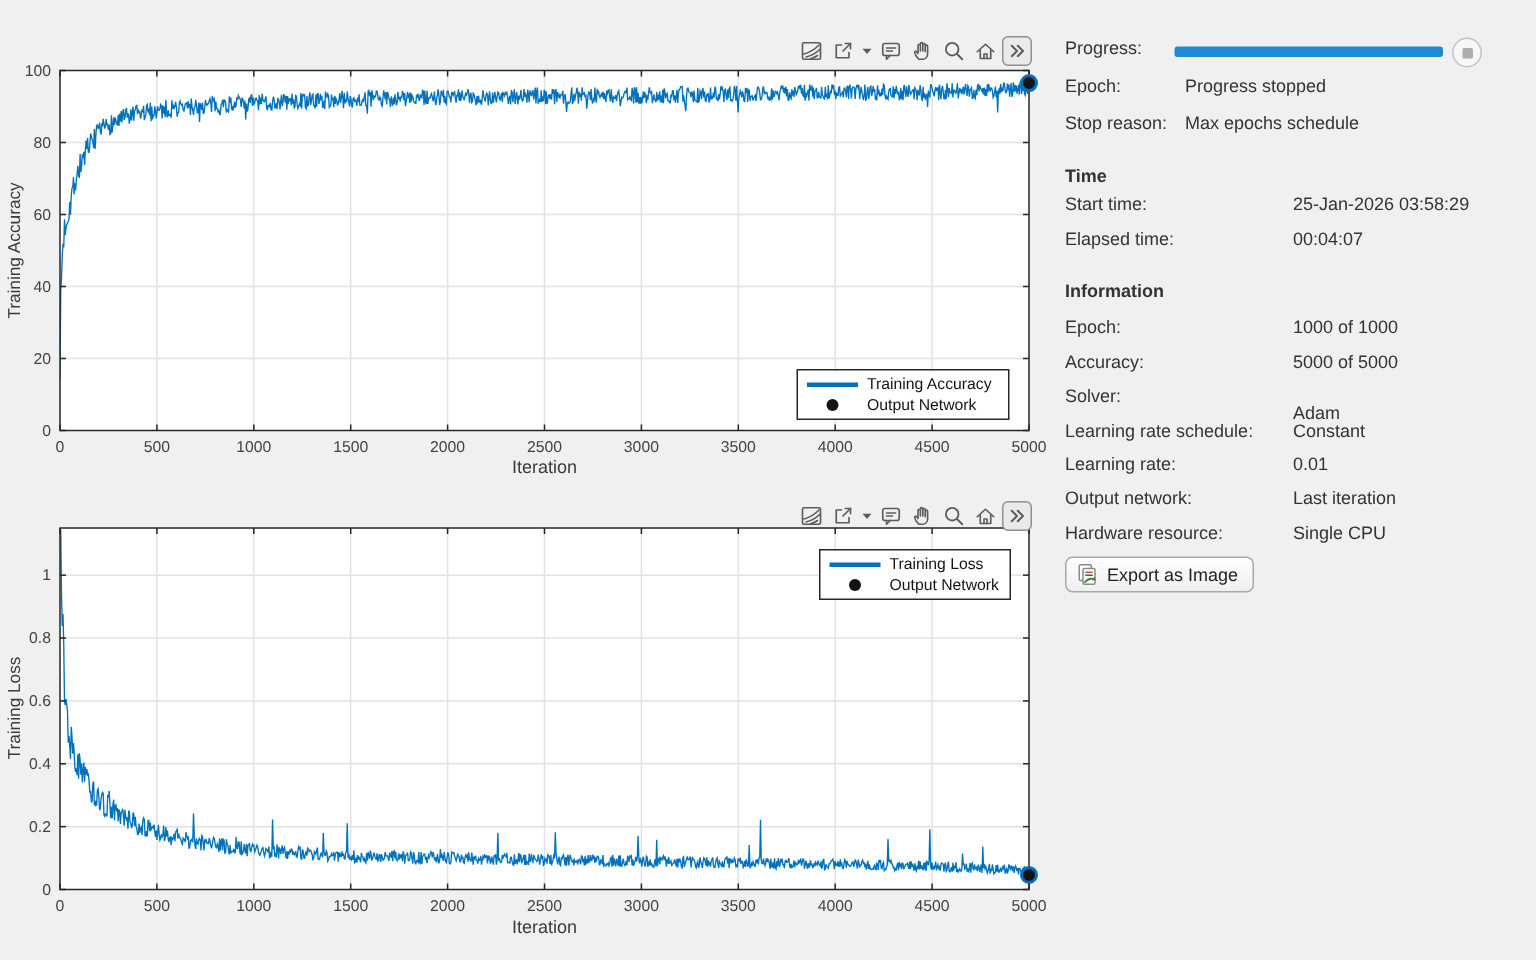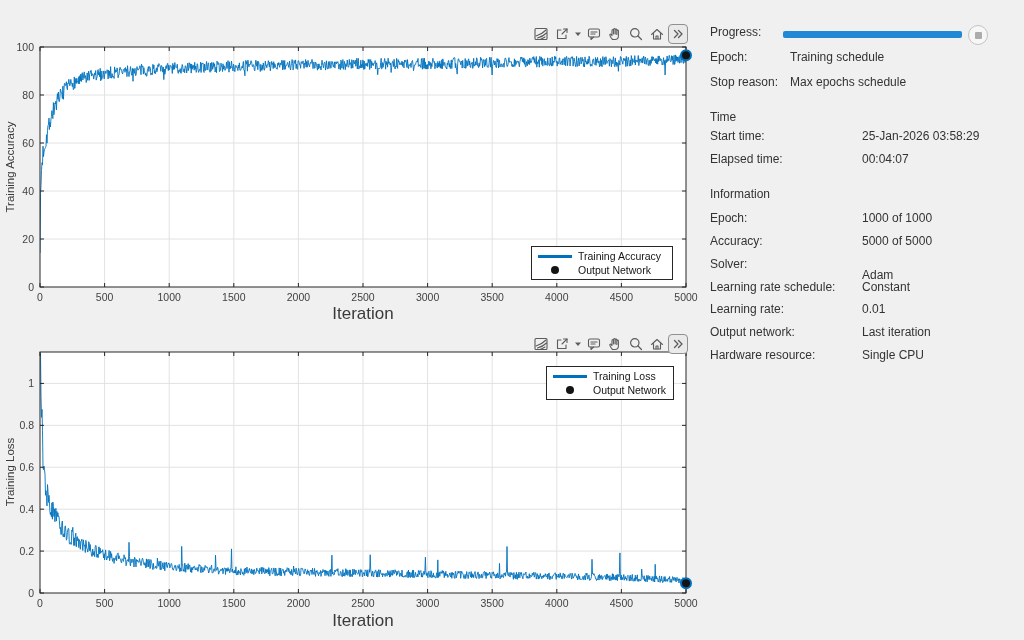--- a/index.html
+++ b/index.html
@@ -1,36 +1,36 @@
 <!DOCTYPE html>
 <html style="--line-blue: #0072BD; --progress-blue: #2089d5;"><head>
 <meta charset="utf-8">
 <style>
   *{margin:0;padding:0;box-sizing:border-box}
   html,body{width:1024px;height:640px;background:#f0f0f0;font-family:"Liberation Sans",sans-serif;overflow:hidden;position:relative}
   .chart-panel{position:absolute;left:0;width:700px}
   #panel-acc{top:0;height:330px}
   #panel-loss{top:330px;height:310px}
   .axis-ylabel{position:absolute;transform:translate(-50%,-50%) rotate(-90deg);font-size:11.5px;color:#3a3a3a;white-space:nowrap}
-  .axis-xlabel{position:absolute;transform:translateX(-50%);font-size:17px;color:#3a3a3a;white-space:nowrap}
+  .axis-xlabel{position:absolute;transform:translateX(-50%);font-size:12px;color:#3a3a3a;white-space:nowrap}
   .legend{position:absolute;background:#fff;border:1px solid #262626;font-size:10.5px;color:#141414;padding:2px 0}
   .legend-row{display:flex;align-items:center;height:14px}
   .legend-sample{width:46px;display:flex;justify-content:center;align-items:center;flex:0 0 46px}
   .legend-line{width:34px;height:3px;background:var(--line-blue)}
   .legend-dot{width:8px;height:8px;border-radius:50%;background:#141414}
   .axtoolbar{position:absolute;display:flex;align-items:center;gap:1px;height:22px}
   .tool-btn{width:20px;height:20px;display:flex;align-items:center;justify-content:center;cursor:pointer}
   .tool-btn.narrow{width:10px}
   .tool-btn.boxed{border:1px solid #909090;border-radius:4px;background:#eaeaea}
   .info-panel{position:absolute;left:700px;top:0;width:324px;height:640px;font-size:12px;color:#333}
   .prow{position:absolute;left:10px;white-space:nowrap}
   .pvalue{position:absolute;white-space:nowrap}
   .pvalue.c1{left:90px}
   .pvalue.c2{left:162px}
-  .pheader{font-weight:normal}
+  .pheader{font-weight:bold}
   .progress-track{position:absolute;left:83px;top:31px;width:179px;height:7px;border-radius:2px;background:var(--progress-blue)}
   .stop-btn{position:absolute;left:268px;top:25px;width:20px;height:20px;border-radius:50%;border:1.5px solid #c3c3c3;background:#f7f7f7;display:flex;align-items:center;justify-content:center;cursor:pointer}
   .stop-sq{width:7px;height:7px;background:#adadad;border-radius:1px}
   .export-btn{position:absolute;left:10px;top:371px;height:24px;padding:0 10px 0 6px;display:inline-flex;align-items:center;gap:5px;border:1px solid #a9a9a9;border-radius:5px;background:linear-gradient(#fefefe,#efefef);font-size:12px;color:#222;cursor:pointer;white-space:nowrap}
   svg text{font-family:"Liberation Sans",sans-serif}
 </style>
 </head>
 <body>
 
 <div class="chart-panel" id="panel-acc">
@@ -333,21 +333,21 @@
   </div></div>
 
 <div class="info-panel">
   <span class="prow" style="top:25px">Progress:</span>
   <div class="progress-track"></div>
   <div class="stop-btn">
       <div class="stop-sq"></div>
     </div>
 
   <span class="prow" style="top:50px">Epoch:</span>
-  <span class="pvalue c1" style="top:50px">Training schedule</span>
+  <span class="pvalue c1" style="top:50px">Progress stopped</span>
 
   <span class="prow" style="top:75px">Stop reason:</span>
   <span class="pvalue c1" style="top:75px">Max epochs schedule</span>
 
   <span class="prow pheader" style="top:110px">Time</span>
 
   <span class="prow" style="top:129px">Start time:</span>
   <span class="pvalue c2" style="top:129px">25-Jan-2026 03:58:29</span>
 
   <span class="prow" style="top:152px">Elapsed time:</span>
@@ -369,13 +369,26 @@
 
   <span class="prow" style="top:302px">Learning rate:</span>
   <span class="pvalue c2" style="top:302px">0.01</span>
 
   <span class="prow" style="top:325px">Output network:</span>
   <span class="pvalue c2" style="top:325px">Last iteration</span>
 
   <span class="prow" style="top:348px">Hardware resource:</span>
   <span class="pvalue c2" style="top:348px">Single CPU</span>
 
+  <button class="export-btn">
+    <span style="display:inline-flex">
+      <svg width="16" height="16" viewBox="0 0 16 16">
+        <rect x="2.5" y="1.5" width="8" height="10.5" rx="1" fill="#fff" stroke="#8a8a8a"></rect>
+        <rect x="5" y="4" width="8" height="10.5" rx="1" fill="#fff" stroke="#8a8a8a"></rect>
+        <line x1="6.5" y1="6.5" x2="11.5" y2="6.5" stroke="#d95319" stroke-width="1"></line>
+        <line x1="6.5" y1="8.5" x2="11.5" y2="8.5" stroke="#0072BD" stroke-width="1"></line>
+        <path d="M6 13.5 C8 11 10 10.5 12 11" stroke="#2e8b2e" stroke-width="1.2" fill="none"></path>
+        <path d="M12.6 9.4 L13.6 11.8 L11 12 Z" fill="#2e8b2e"></path>
+      </svg>
+    </span>
+    <span>Export as Image</span>
+  </button>
 </div>
 
 </body></html>

